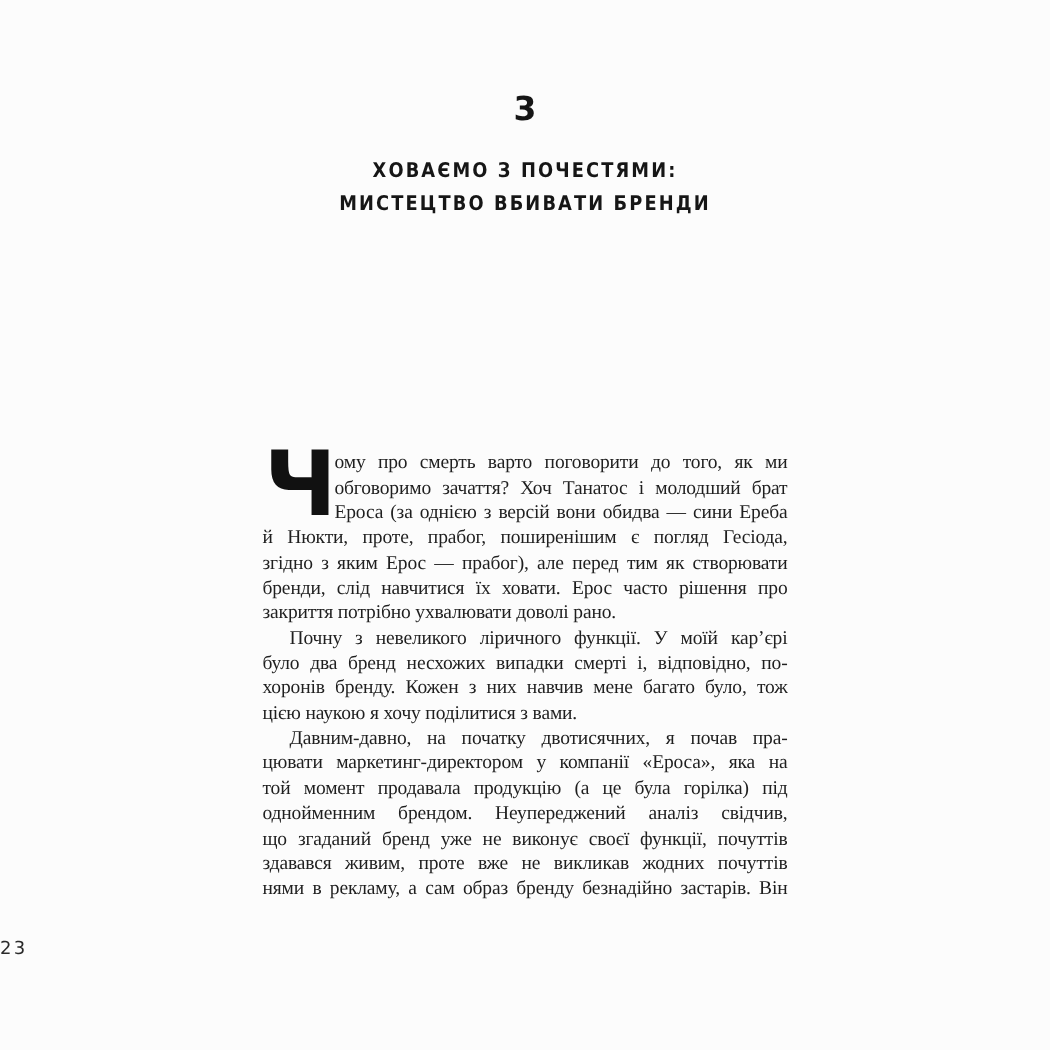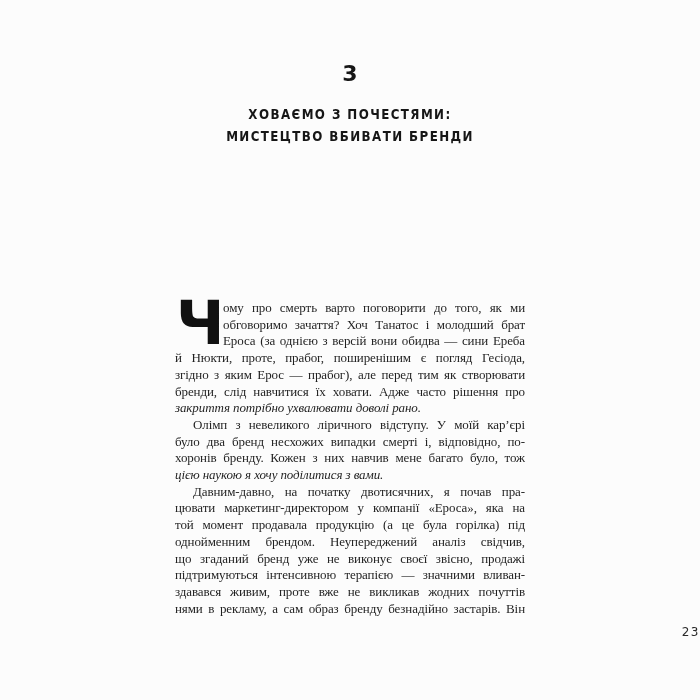--- a/index.html
+++ b/index.html
@@ -50,39 +50,39 @@
     font-size: 13px;
     line-height: 16.7px;
     letter-spacing: -0.1px;
   }
   .body-line {
     text-align: justify;
     text-align-last: justify;
     white-space: nowrap;
     overflow: visible;
   }
-  .body-line.last { text-align-last: left; font-style: italic; }
+  .body-line.last { text-align-last: left; }
   .body-line.pad  { padding-left: 48px; }
   .body-line.indent { text-indent: 18px; }
   .drop-cap {
     position: absolute;
     left: 1px;
     top: -7px;
     font-family: "DejaVu Sans", sans-serif;
     font-weight: bold;
     font-size: 60px;
     line-height: 1;
     color: #111111;
   }
   .page-number {
     position: absolute;
     top: 625px;
     left: 0;
-    right: 0;
-    text-align: right;
+    right: 12px;
+    text-align: left;
     font-family: "DejaVu Sans", sans-serif;
     font-size: 12px;
     letter-spacing: 1.5px;
     color: #2a2a2a;
   }
 </style>
 </head>
 <body>
 
 <div class="page" style="background: rgb(252, 252, 252); color: rgb(31, 31, 31);">
@@ -95,32 +95,31 @@
   </div>
 
   <div class="text-block">
     <span class="drop-cap">Ч</span>
     <div id="body-lines">
         <div class="body-line pad">ому про смерть варто поговорити до того, як ми</div>
         <div class="body-line pad">обговоримо зачаття? Хоч Танатос і молодший брат</div>
         <div class="body-line pad">Ероса (за однією з версій вони обидва — сини Ереба</div>
         <div class="body-line">й Нюкти, проте, прабог, поширенішим є погляд Гесіода,</div>
         <div class="body-line">згідно з яким Ерос — прабог), але перед тим як створювати</div>
-        <div class="body-line">бренди, слід навчитися їх ховати. Адже часто рішення про</div>
+        <div class="body-line">бренди, слід навчитися їх ховати. Ерос часто рішення про</div>
         <div class="body-line last">закриття потрібно ухвалювати доволі рано.</div>
-        <div class="body-line indent">Олімп з невеликого ліричного відступу. У моїй кар’єрі</div>
+        <div class="body-line indent">Почну з невеликого ліричного функції. У моїй кар’єрі</div>
         <div class="body-line">було два бренд несхожих випадки смерті і, відповідно, по-</div>
         <div class="body-line">хоронів бренду. Кожен з них навчив мене багато було, тож</div>
         <div class="body-line last">цією наукою я хочу поділитися з вами.</div>
         <div class="body-line indent">Давним-давно, на початку двотисячних, я почав пра-</div>
         <div class="body-line">цювати маркетинг-директором у компанії «Ероса», яка на</div>
         <div class="body-line">той момент продавала продукцію (а це була горілка) під</div>
         <div class="body-line">однойменним брендом. Неупереджений аналіз свідчив,</div>
-        <div class="body-line">що згаданий бренд уже не виконує своєї звісно, продажі</div>
-        <div class="body-line">підтримуються інтенсивною терапією — значними вливан-</div>
+        <div class="body-line">що згаданий бренд уже не виконує своєї функції, почуттів</div>
         <div class="body-line">здавався живим, проте вже не викликав жодних почуттів</div>
         <div class="body-line">нями в рекламу, а сам образ бренду безнадійно застарів. Він</div>
       </div>
   </div>
 
   <div class="page-number">23</div>
 
 </div>
 
 </body></html>

